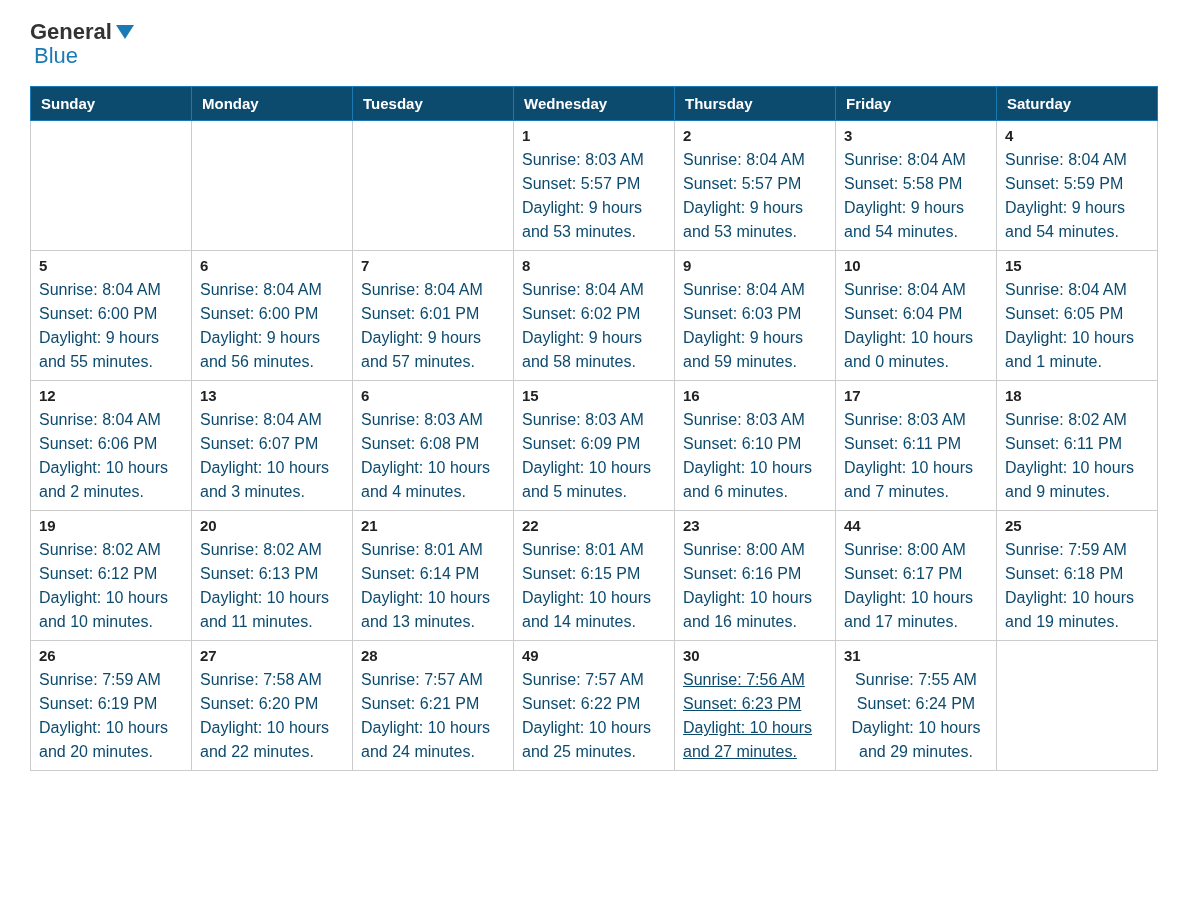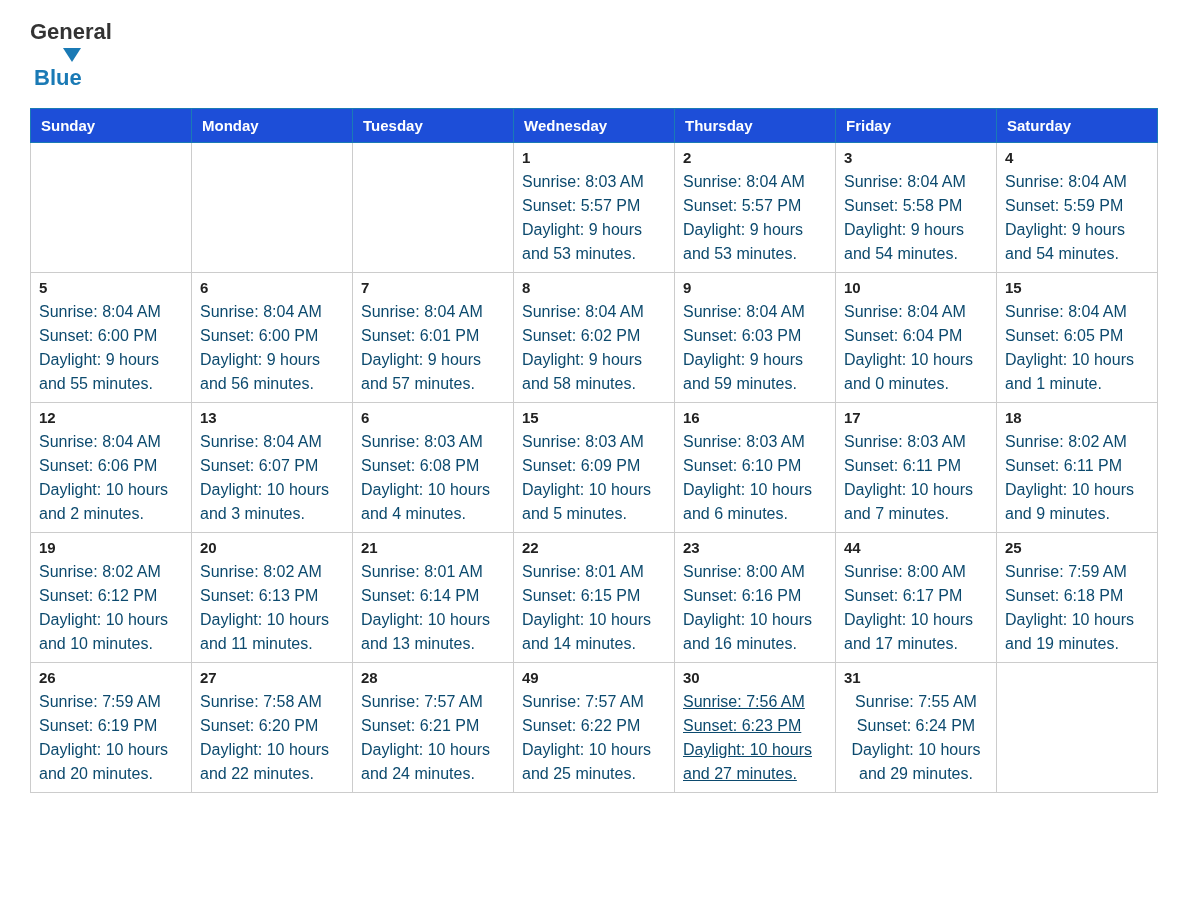--- a/index.html
+++ b/index.html
@@ -34,21 +34,21 @@
       font-size: 20px;
       color: #444;
       margin-top: 4px;
     }
     table {
       width: 100%;
       border-collapse: collapse;
       table-layout: fixed;
     }
     thead tr th {
-      background-color: #1d4ed8;
+      background-color: #0c4a6e;
       color: #fff;
       font-size: 15px;
       font-weight: bold;
       padding: 8px 10px;
       text-align: left;
       border: 1px solid #1a7ab5;
     }
     tbody tr td {
       vertical-align: top;
       padding: 6px 8px;
@@ -77,27 +77,27 @@
     .empty-cell {
       background: #fff;
     }
   </style>
 </head>
 <body>
 
 <div class="header">
   <div class="logo">
   <div style="line-height:1.1;">
-    <div style="display:flex;align-items:center;flex-direction:column;">
+    <div style="display:flex;align-items:center;">
       <span style="font-size:22px;font-weight:bold;color:#333;">General</span>
       <svg width="22" height="22" viewBox="0 0 22 22" style="margin-left:2px;">
         <polygon points="2,4 20,4 11,18" fill="#1a7ab5"></polygon>
       </svg>
     </div>
-    <span style="font-size:22px;font-weight:bold;color:#1a7ab5;margin-left:4px;">Blue</span>
+    <span style="font-size:22px;font-weight:normal;color:#1a7ab5;margin-left:4px;">Blue</span>
   </div>
 </div>
   <div class="title-block">
     <div class="month-title"></div>
     <div class="subtitle"></div>
   </div>
 </div>
 
 <table>
   <thead>

